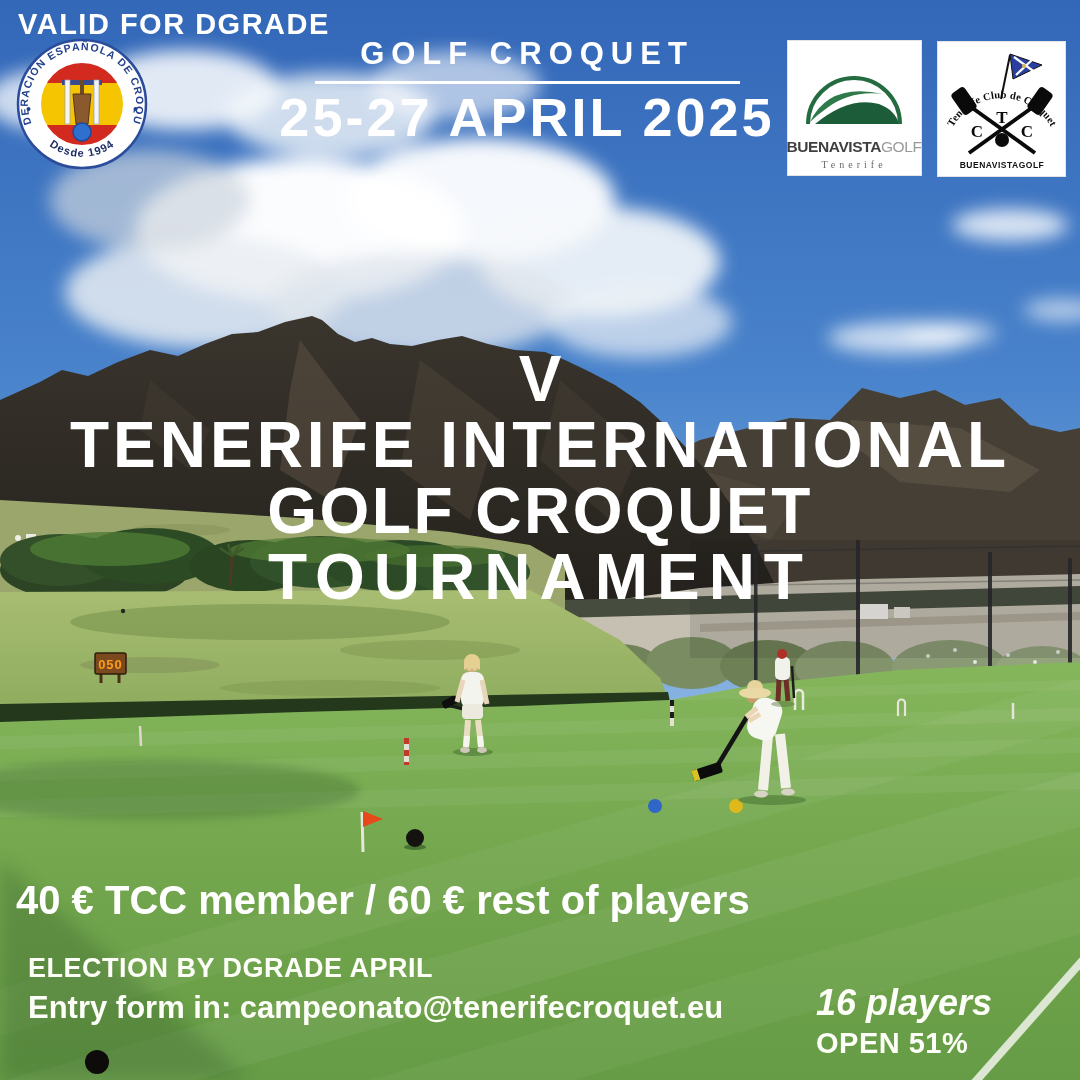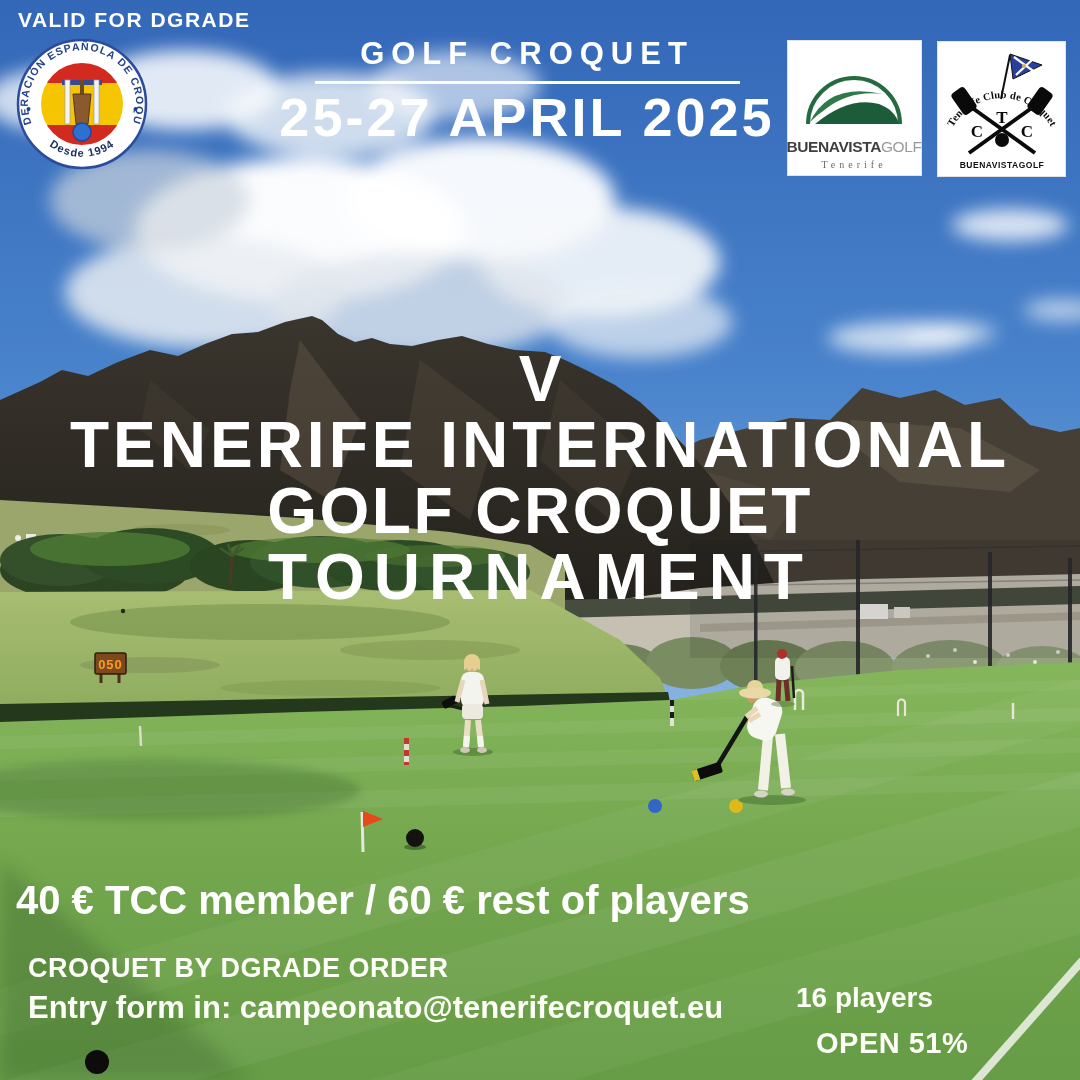--- a/index.html
+++ b/index.html
@@ -3,21 +3,21 @@
 <meta charset="utf-8">
 <style>
   html,body{margin:0;padding:0;background:#222;}
   .poster{
     position:relative;width:1080px;height:1080px;overflow:hidden;
     font-family:"Liberation Sans",sans-serif;background:#3a74c4;
   }
   .poster svg.scene{position:absolute;left:0;top:0;width:1080px;height:1080px;}
   .ovl{position:absolute;color:#ffffff;}
   
-  .valid-note{left:18px;top:8px;font-size:21px;font-weight:700;letter-spacing:1.5px;}
+  .valid-note{left:18px;top:8px;font-size:29px;font-weight:700;letter-spacing:1.5px;}
   
   .fed-logo{left:16px;top:38px;width:132px;height:132px;}
   
   .header-block{left:0;top:36px;width:1054px;text-align:center;}
   .header-category{font-size:31px;font-weight:700;letter-spacing:7px;line-height:36px;}
   .header-underline{width:425px;height:3px;background:#ffffff;margin:9px auto 4px auto;}
   .header-dates{font-size:54px;font-weight:700;letter-spacing:3px;line-height:58px;}
   
   .logo-box{position:absolute;background:#ffffff;box-shadow:0 0 0 1px #e3e3e3 inset;}
   .logo-box.buenavista{left:787px;top:40px;width:135px;height:136px;}
@@ -30,21 +30,21 @@
   .main-title .t-l2{letter-spacing:4px;}
   .main-title .t-l3{letter-spacing:2.5px;}
   .main-title .t-l4{letter-spacing:9px;text-align:center;}
   
   .pricing{left:16px;top:878px;width:1064px;font-size:40px;font-weight:700;}
   
   .f-line{position:absolute;color:#fdfef8;font-weight:700;white-space:nowrap;}
   .f-election{left:28px;top:953px;font-size:27px;letter-spacing:.5px;}
   .f-entry{left:28px;top:990px;font-size:31px;}
   .f-period{left:28px;top:1033px;font-size:31px;}
-  .f-players{left:796px;top:982px;font-size:28px;}
+  .f-players{left:816px;top:982px;font-size:36px;font-style:italic;}
   .f-open{left:816px;top:1027px;font-size:29px;letter-spacing:.5px;}
 </style>
 </head>
 <body>
 
 <div class="poster">
 
   <svg class="scene" viewBox="0 0 1080 1080">
     <defs>
       <linearGradient id="skyG" x1="0" y1="0" x2="0" y2="1">
@@ -385,18 +385,18 @@
 
   <div class="ovl main-title">
     <div class="t-line t-edition">V</div>
     <div class="t-line t-l2">TENERIFE INTERNATIONAL</div>
     <div class="t-line t-l3">GOLF CROQUET</div>
     <div class="t-line t-l4">TOURNAMENT</div>
   </div>
 
   <div class="ovl pricing">40 € TCC member / 60 € rest of players</div>
 
-  <div class="f-line f-election">CROQUET BY DGRADE ORDER</div>
+  <div class="f-line f-election">ELECTION BY DGRADE APRIL</div>
   <div class="f-line f-entry">Entry form in: campeonato@tenerifecroquet.eu</div>
   <div class="f-line f-players">16 players</div>
   <div class="f-line f-open">OPEN 51%</div>
 
 </div>
 
 </body></html>

